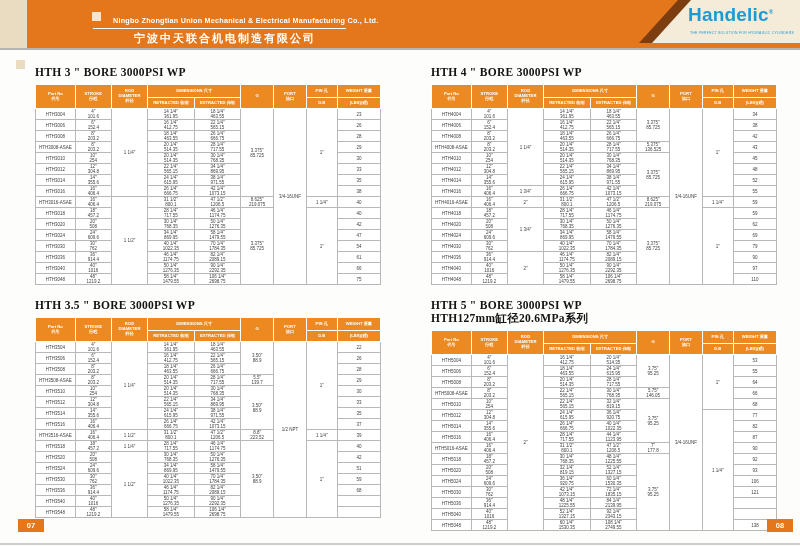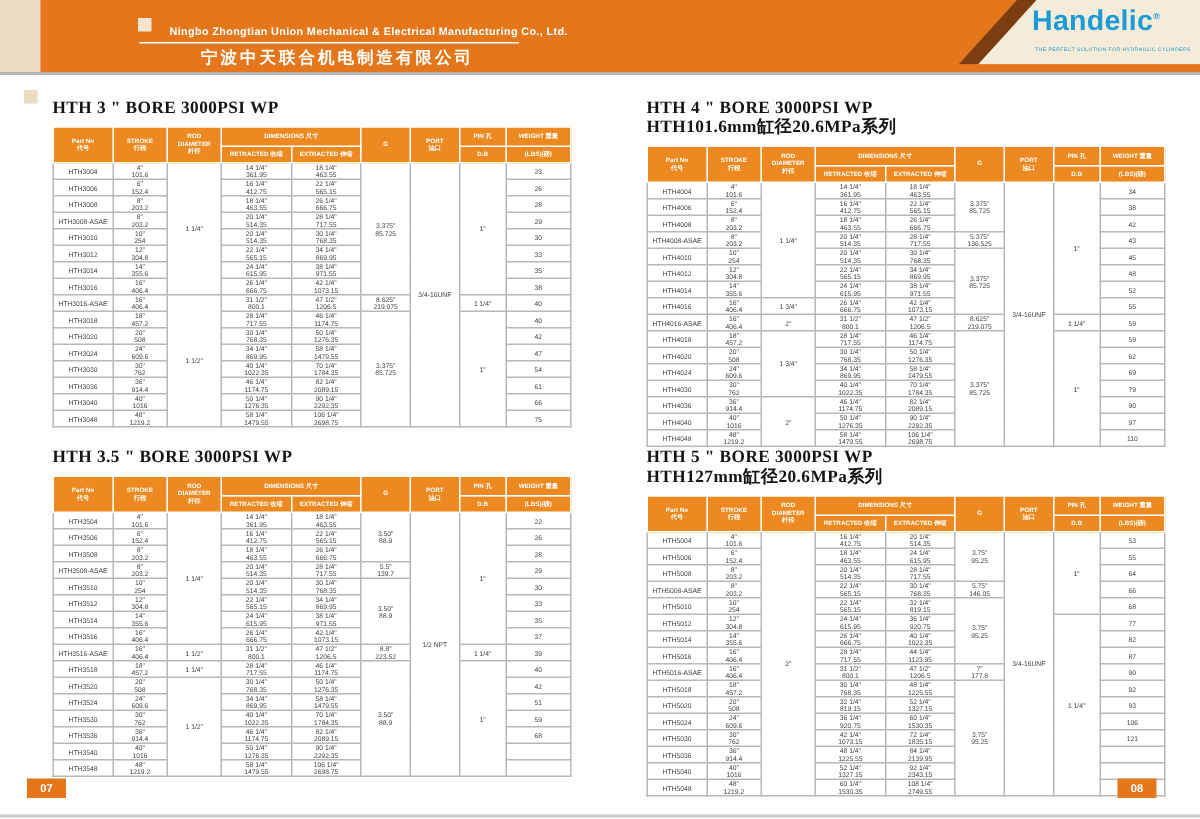--- a/index.html
+++ b/index.html
@@ -34,21 +34,21 @@
                 border:1px solid #fff;padding:0;text-align:center;}
   table.spec thead tr:first-child th{height:12px;}
   table.spec thead tr:last-child th{height:10px;}
   table.spec td{border:1px solid #b8b8b8;background:#fff;color:#424242;font-size:4.5px;
                 line-height:5px;text-align:center;vertical-align:middle;padding:0;height:9px;
                 overflow:hidden;white-space:nowrap;}
   table.spec .l,.hl{display:block;}
   
   .pagenum{position:absolute;top:519px;width:26px;height:13px;background:#e4771b;color:#fff;
            font-size:7.5px;font-weight:bold;display:flex;align-items:center;justify-content:center;}
-  .pl{left:18px;} .pr{left:745px;}
+  .pl{left:18px;} .pr{left:767px;}
   .bottom-line{position:absolute;left:0;top:543px;width:800px;height:1.5px;background:#cccccc;}
 </style>
 </head>
 <body>
 
 <div class="sheet">
 
   <div class="topbar">
     <div class="beige-block"></div>
     <div class="sq-white"></div>
@@ -400,21 +400,20 @@
               <div class="l">2698.75</div>
             </td>
             <td>75</td>
           </tr>
         </tbody>
       </table>
   </section>
 
   <section class="tblock t2">
     <h2 class="ten">HTH 4 " BORE 3000PSI WP</h2>
-    <h3 class="tcn">HTH101.6mm缸径20.6MPa系列</h3>
     <table class="spec">
         <colgroup>
           <col style="width: 11.5%;">
           <col style="width: 10.5%;">
           <col style="width: 10.5%;">
           <col style="width: 13.5%;">
           <col style="width: 13.5%;">
           <col style="width: 9.5%;">
           <col style="width: 9.5%;">
           <col style="width: 9%;">

